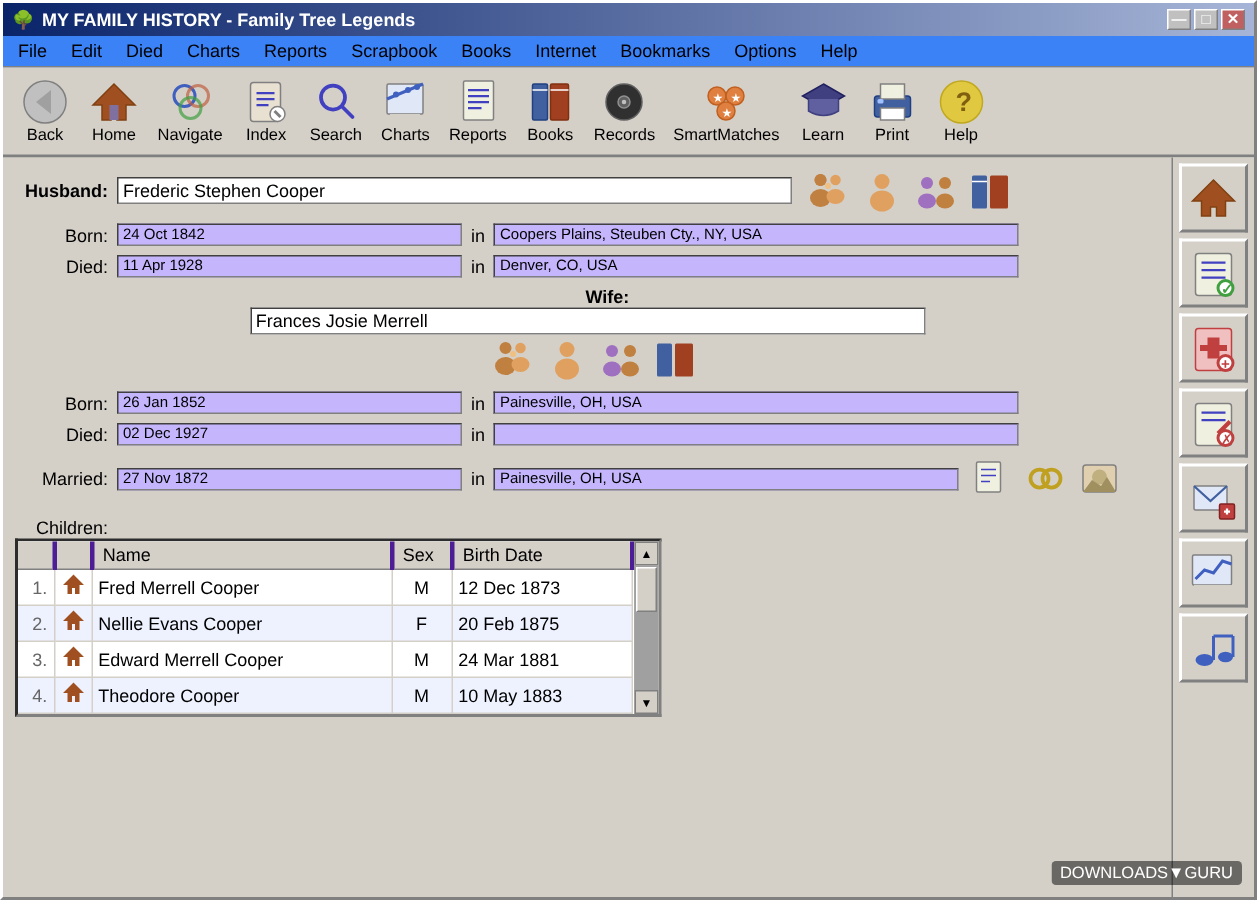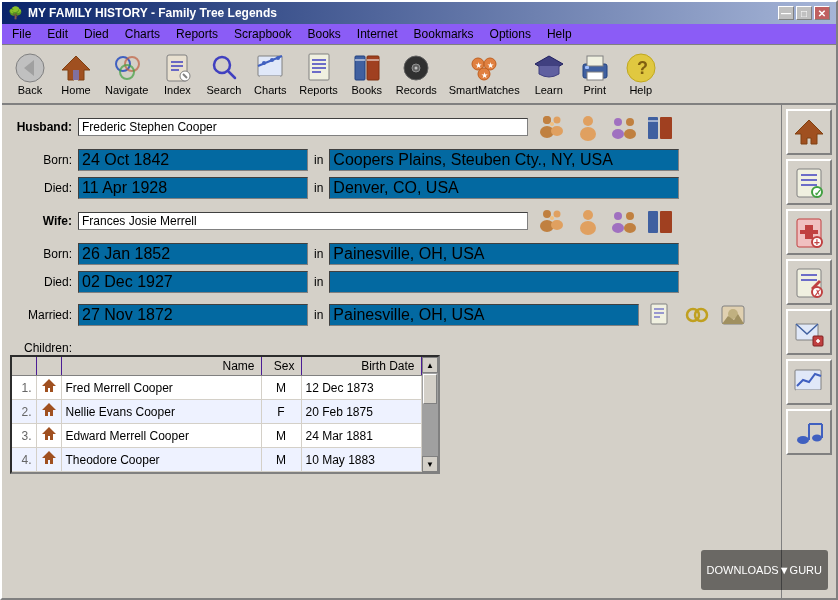--- a/index.html
+++ b/index.html
@@ -25,21 +25,21 @@
       border: 1px solid #808080;
       border-top-color: #ffffff;
       border-left-color: #ffffff;
       font-size: 10px;
       display: flex; align-items: center; justify-content: center;
       cursor: pointer;
     }
 
     
     .menu-bar {
-      background: #8b5cf6;
+      background: #3b82f6;
       border-bottom: 1px solid #808080;
       padding: 2px 4px;
       display: flex;
       gap: 4px;
       font-size: 12px;
     }
     .menu-item {
       padding: 1px 6px;
       cursor: pointer;
     }
@@ -112,26 +112,26 @@
       margin-bottom: 6px;
     }
     .form-label {
       width: 68px;
       text-align: right;
       padding-right: 6px;
       font-size: 12px;
       white-space: nowrap;
     }
     .form-input {
-      background: #0369a1;
+      background: #c4b5fd;
       border: 1px solid #808080;
       border-top-color: #404040;
       border-left-color: #404040;
       padding: 1px 3px;
-      font-size: 16px;
+      font-size: 10px;
       font-family: Arial, sans-serif;
     }
     .form-input-date { width: 230px; }
     .form-input-place { width: 350px; }
     .in-label { margin: 0 6px; font-size: 12px; }
 
     
     .person-row {
       display: flex;
       align-items: center;
@@ -187,23 +187,23 @@
     }
     .children-table {
       width: 100%;
       border-collapse: collapse;
       font-size: 12px;
       background: white;
     }
     .children-table th {
       background: #d4d0c8;
       border-bottom: 1px solid #808080;
-      border-right: 1px solid #4c1d95;
+      border-right: 3px solid #4c1d95;
       padding: 2px 6px;
-      text-align: right;
+      text-align: left;
       font-weight: normal;
     }
     .children-table td {
       border-right: 1px solid #d4d0c8;
       border-bottom: 1px solid #d4d0c8;
       padding: 2px 4px;
     }
     .children-table tr:nth-child(even) { background: #eef2ff; }
     .children-table tr:nth-child(odd) { background: white; }
     .children-table .num-col { width: 24px; text-align: right; color: #666; }
@@ -244,21 +244,21 @@
       margin: 1px auto;
     }
 
     .watermark {
       position: fixed;
       bottom: 10px;
       right: 10px;
       background: rgba(0,0,0,0.5);
       color: white;
       font-size: 11px;
-      padding: 14px 6px;
+      padding: 2px 6px;
       border-radius: 3px;
       z-index: 9999;
     }
 
     
     .window-border {
       border: 2px solid #808080;
       border-top-color: white;
       border-left-color: white;
       width: 838px;
@@ -486,21 +486,21 @@
         <input class="form-input form-input-place" type="text" value="Coopers Plains, Steuben Cty., NY, USA" style="">
       </div>
 
       <div class="form-row">
         <div class="form-label">Died:</div>
         <input class="form-input form-input-date" type="text" value="11 Apr 1928" style="">
         <span class="in-label">in</span>
         <input class="form-input form-input-place" type="text" value="Denver, CO, USA" style="">
       </div>
 
-      <div class="person-row" style="margin-top:4px;">
+      <div class="person-row" style="margin-top:4px;flex-direction:column;">
         <div class="person-label">Wife:</div>
         <input class="person-name-input" type="text" value="Frances Josie Merrell" style="">
         <div class="person-icons">
           <div class="person-icon-btn">
             <svg width="30" height="30" viewBox="0 0 30 30">
                 <circle cx="10" cy="8" r="4" fill="#c08040"></circle>
                 <circle cx="20" cy="8" r="3.5" fill="#e0a060"></circle>
                 <ellipse cx="10" cy="20" rx="7" ry="6" fill="#c08040"></ellipse>
                 <ellipse cx="20" cy="19" rx="6" ry="5" fill="#e0a060"></ellipse>
                 <circle cx="15" cy="12" r="2" fill="#f0c080"></circle>

